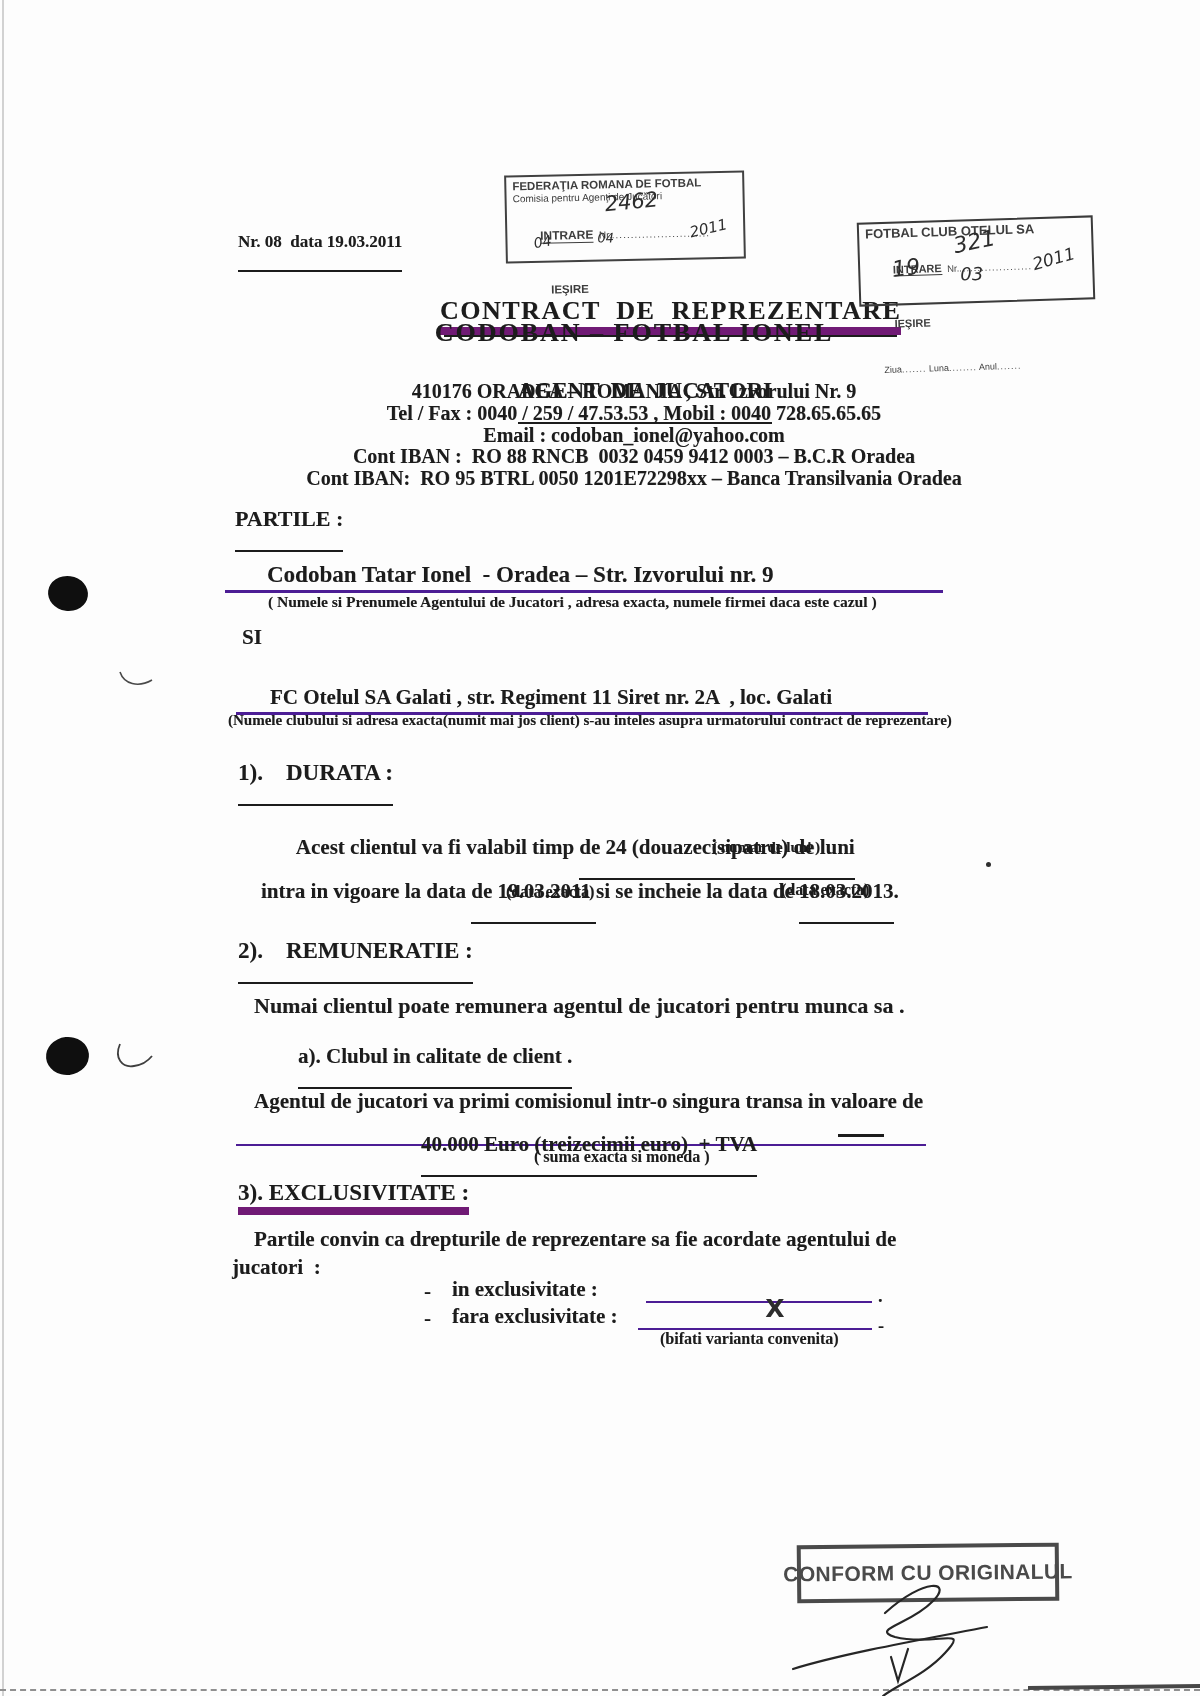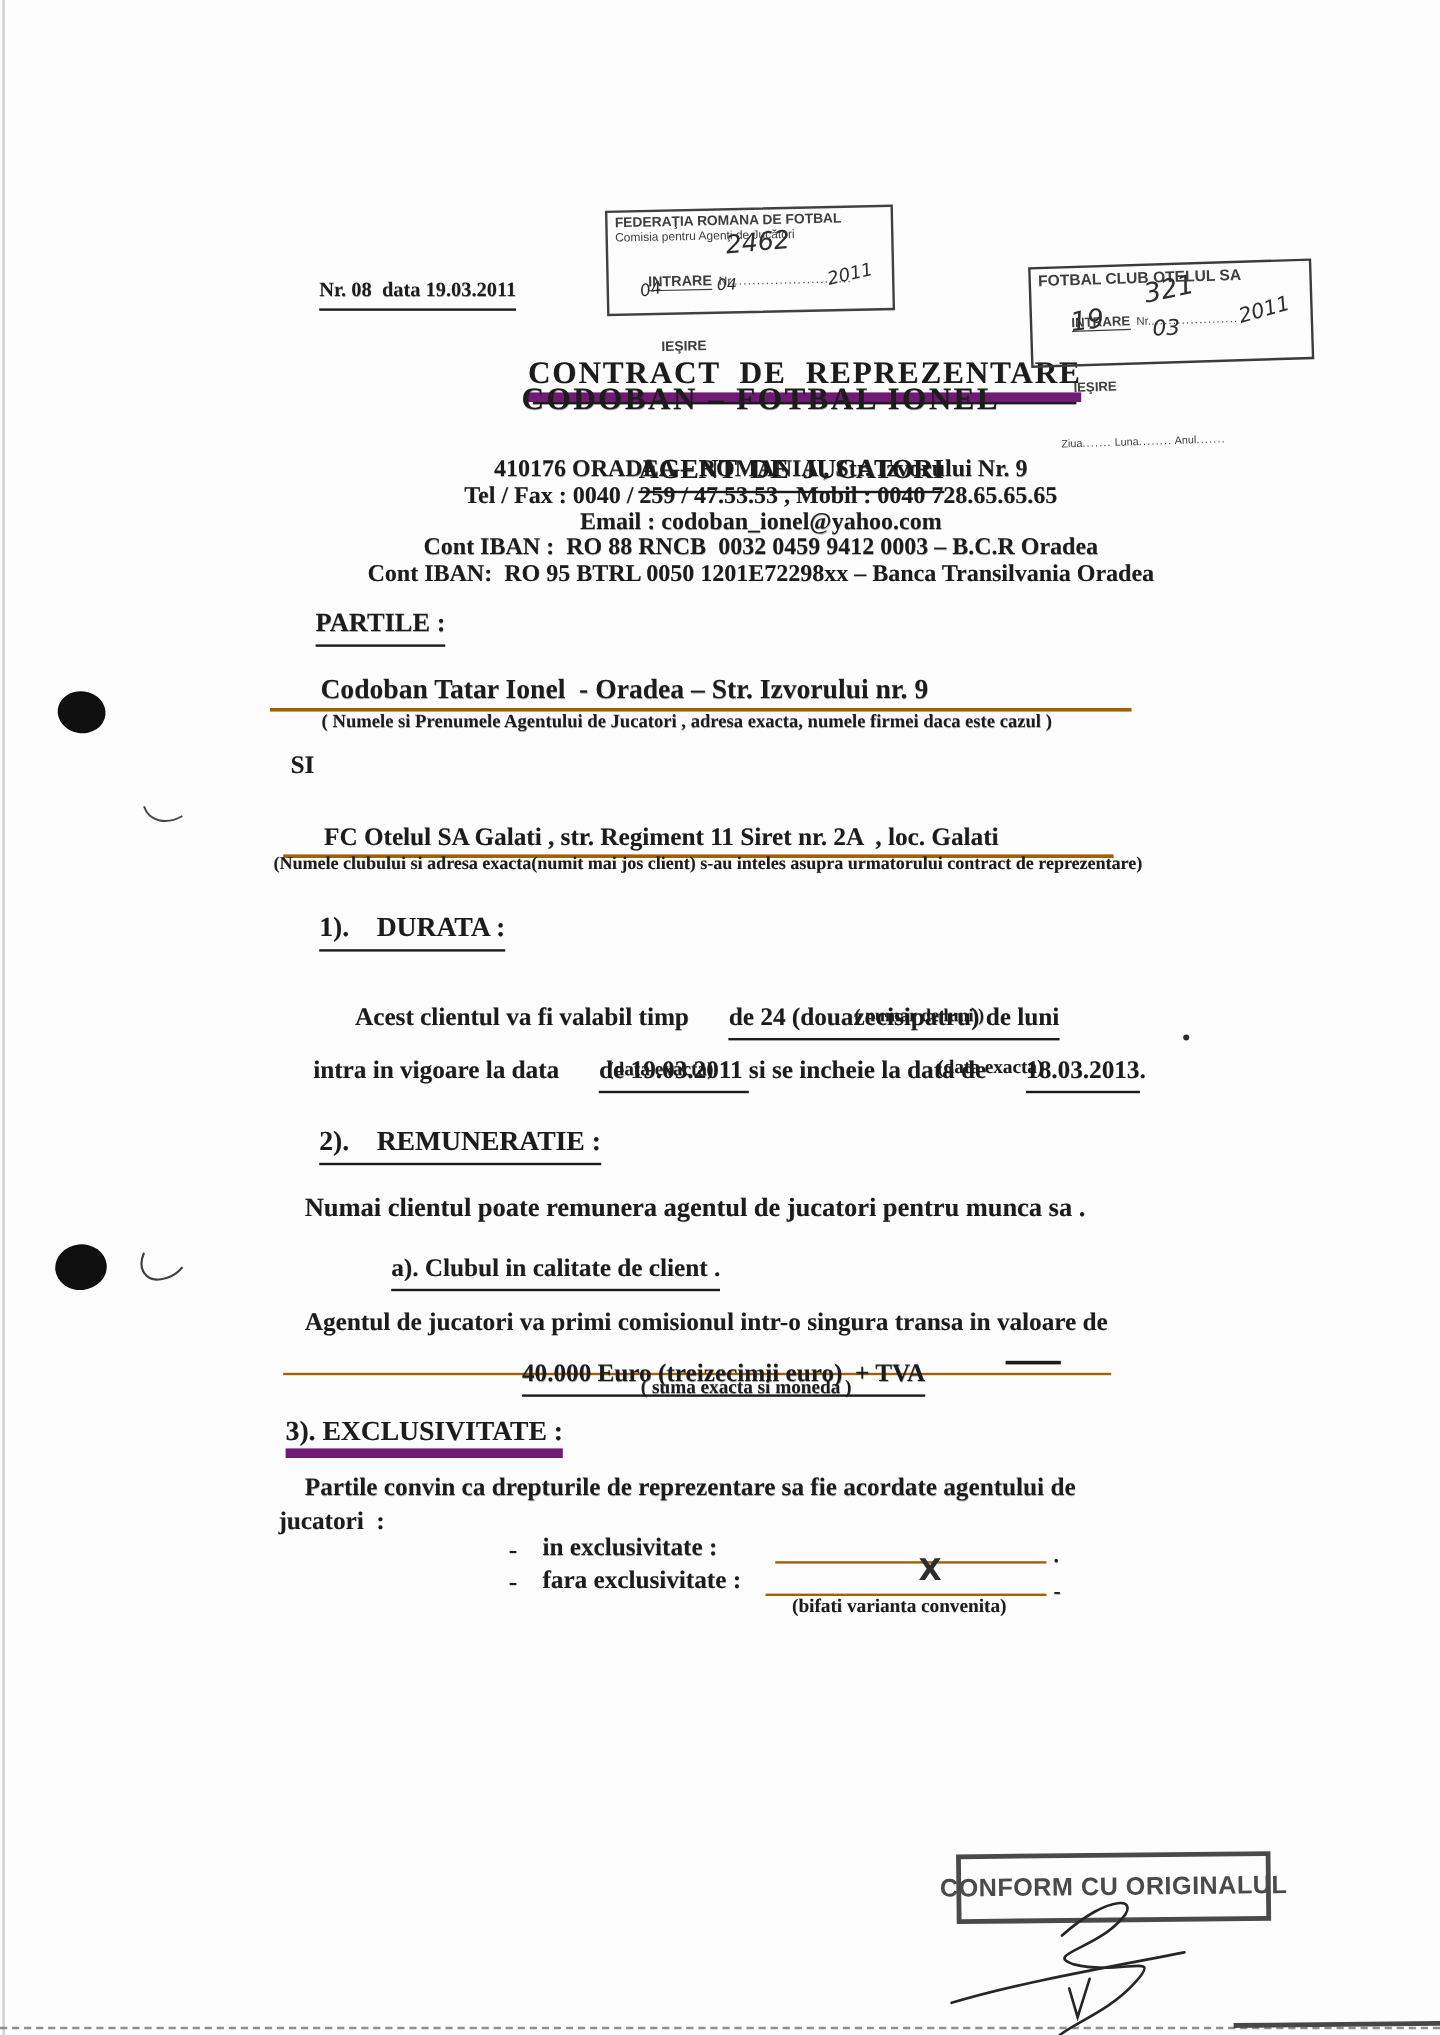--- a/index.html
+++ b/index.html
@@ -1,22 +1,22 @@
 <!DOCTYPE html>
 <html><head>
 <meta charset="utf-8">
 <style>
   html,body{margin:0;padding:0;background:#e9e9e9;}
   .page{position:relative;width:1200px;height:1696px;background:#fdfdfd;overflow:hidden;
         font-family:"Liberation Serif", serif;color:#1c1c1c;}
   .line{position:absolute;white-space:pre;font-weight:bold;color:#1c1c1c;
         text-shadow:0.3px 0.3px 0 rgba(20,20,20,0.35);}
-  .u{border-bottom:2.5px solid #1c1c1c;padding-bottom:6px;margin-left:28px;}
+  .u{border-bottom:2.5px solid #1c1c1c;padding-bottom:19px;}
   .u3{border-bottom:8px solid #701a75;padding-bottom:2px;}
-  .rule{position:absolute;border-bottom:3px solid #a16207;white-space:pre;}
+  .rule{position:absolute;border-bottom:3px solid #4c1d95;white-space:pre;}
   .rule .txt{font-weight:bold;text-shadow:0.3px 0.3px 0 rgba(20,20,20,0.35);}
   .stamp{position:absolute;box-sizing:border-box;color:#3d3d3d;
          font-family:"Liberation Sans", sans-serif;}
   .stamp .dots{letter-spacing:1px;}
   .hw{position:absolute;font-family:"DejaVu Sans", sans-serif;font-style:italic;
       font-weight:normal;color:#2d2d2d;white-space:pre;}
   .dot{position:absolute;background:#0f0f0f;border-radius:50%;}
   .pen{position:absolute;}
   svg{display:block;}
 </style>

